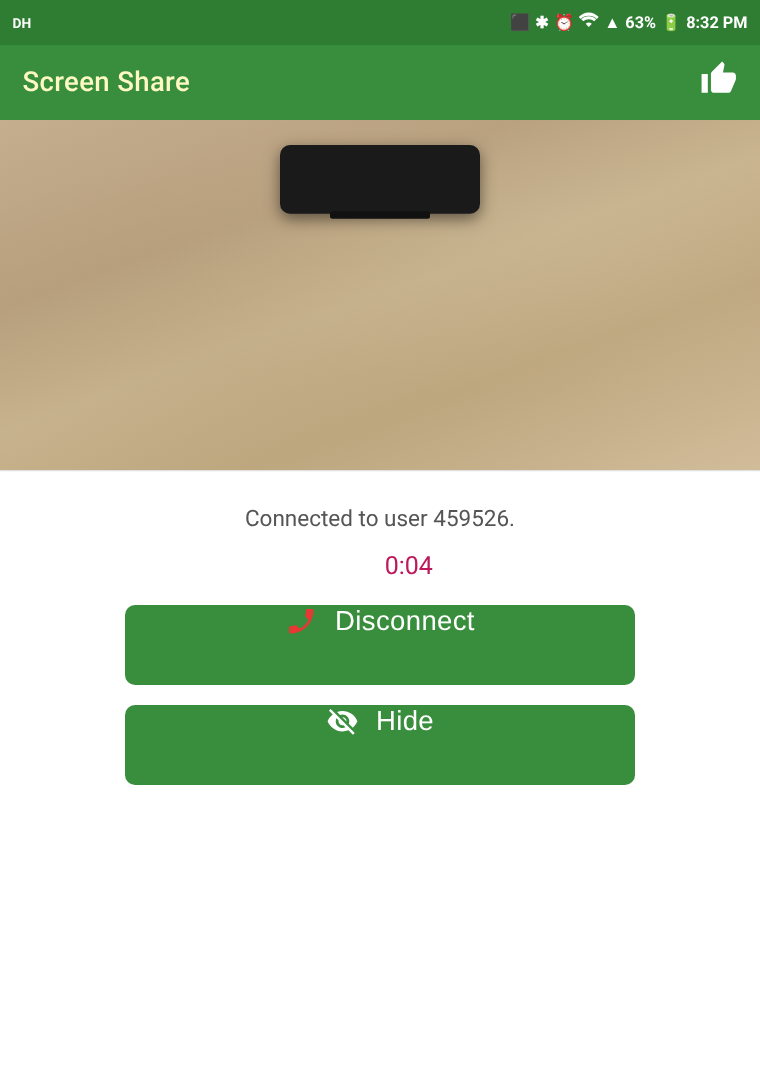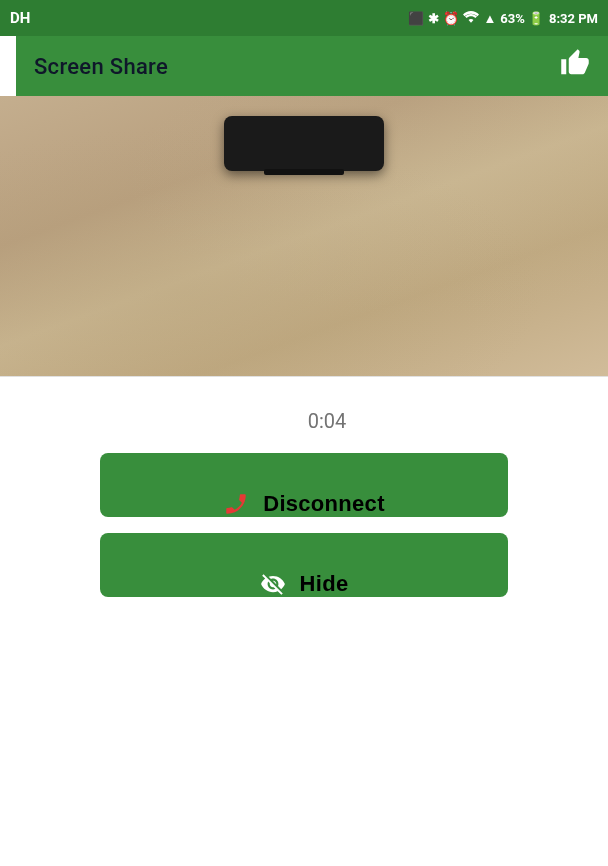--- a/index.html
+++ b/index.html
@@ -17,43 +17,42 @@
       color: #fff;
       display: flex;
       justify-content: space-between;
       align-items: center;
       padding: 0 10px;
       height: 36px;
       font-size: 13px;
       font-weight: bold;
     }
     .status-bar-left {
-      font-size: 15px;
+      font-size: 11px;
       font-weight: bold;
     }
     .status-bar-right {
       display: flex;
       align-items: center;
       gap: 4px;
       font-size: 12px;
     }
     .status-icon {
       font-size: 13px;
     }
 
     
     .app-bar {
       background: #388e3c;
-      color: #0f172a;
+      color: #fef9c3;
       display: flex;
       justify-content: space-between;
       align-items: center;
       padding: 0 18px;
       height: 60px;
-      margin-left: 16px;
     }
     .app-bar-title {
       font-size: 22px;
       font-weight: 500;
       letter-spacing: 0.3px;
     }
     .app-bar-icon {
       font-size: 28px;
     }
 
@@ -135,46 +134,46 @@
       gap: 10px;
       width: 100%;
     }
     .connected-text {
       font-size: 18px;
       color: #555;
       text-align: center;
     }
     .timer-text {
       font-size: 20px;
-      color: #737373;
+      color: #be185d;
       margin-top: 4px;
       margin-bottom: 10px;
       margin-left: 46px;
     }
 
     
     .btn-group {
       display: flex;
       flex-direction: column;
       align-items: center;
       gap: 16px;
       width: 100%;
       padding: 0 80px;
     }
     .action-btn {
       width: 100%;
       height: 64px;
       background: #388e3c;
-      color: #000000;
+      color: #ffffff;
       border: none;
       border-radius: 8px;
       font-size: 22px;
-      font-weight: 700;
-      display: flex;
-      align-items: flex-end;
+      font-weight: 400;
+      display: flex;
+      align-items: flex-start;
       justify-content: center;
       gap: 14px;
       cursor: pointer;
       letter-spacing: 0.3px;
     }
     .btn-icon {
       font-size: 24px;
       display: flex;
       align-items: center;
       justify-content: center;
@@ -222,20 +221,21 @@
 
   <div class="video-container">
     <div class="video-screen">
       <div class="phone-device"></div>
     </div>
   </div>
 
   <div class="separator"></div>
 
   <div class="info-area">
+    <span class="connected-text">Connected to user 459526.</span>
     <span class="timer-text">0:04</span>
 
     <div class="btn-group">
 
       <button class="action-btn">
         <span class="btn-icon">
           <svg width="26" height="26" viewBox="0 0 24 24">
             <path d="M6.6 10.8c1.4 2.8 3.8 5.1 6.6 6.6l2.2-2.2c.3-.3.7-.4 1-.2 1.1.4 2.3.6 3.6.6.6 0 1 .4 1 1V20c0 .6-.4 1-1 1-9.4 0-17-7.6-17-17 0-.6.4-1 1-1h3.5c.6 0 1 .4 1 1 0 1.3.2 2.5.6 3.6.1.3 0 .7-.2 1L6.6 10.8z" fill="#e53935" transform="rotate(0) scale(-1,1) translate(-24,0)"></path>
           </svg>
         </span>

